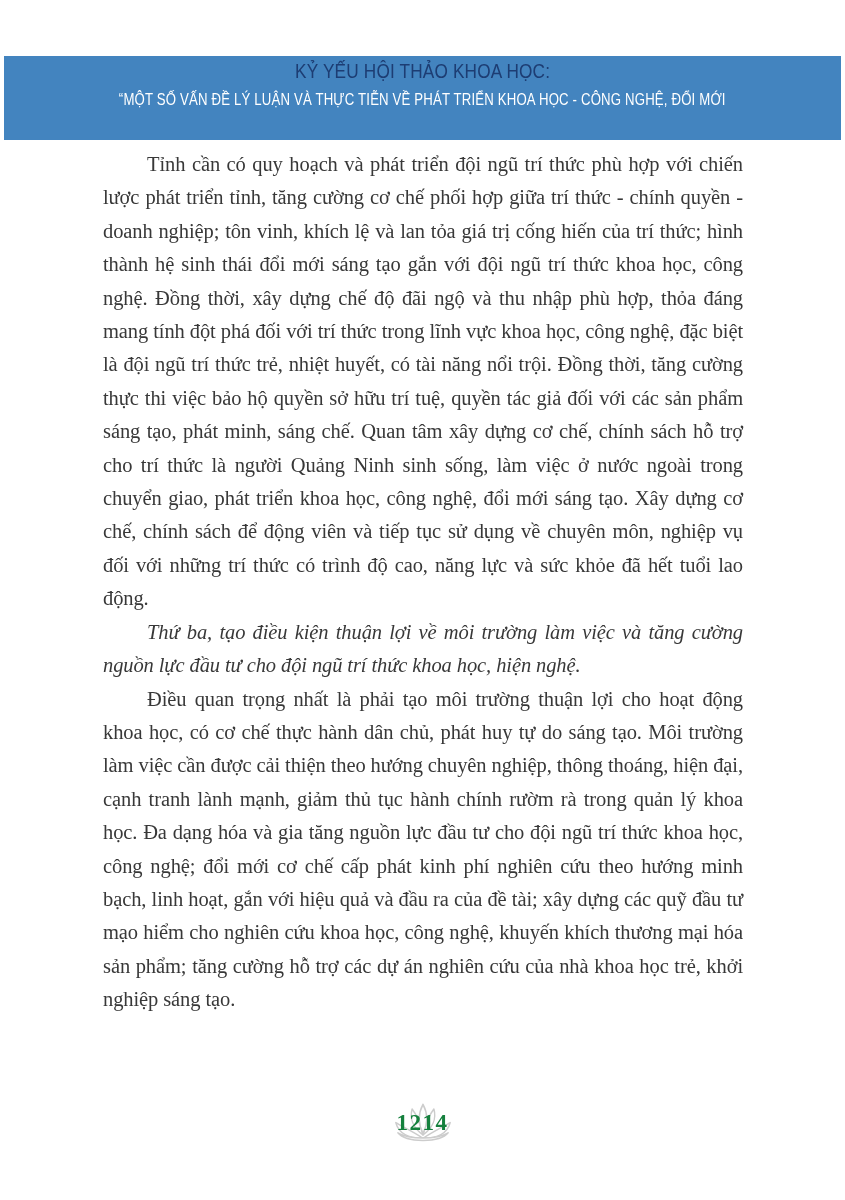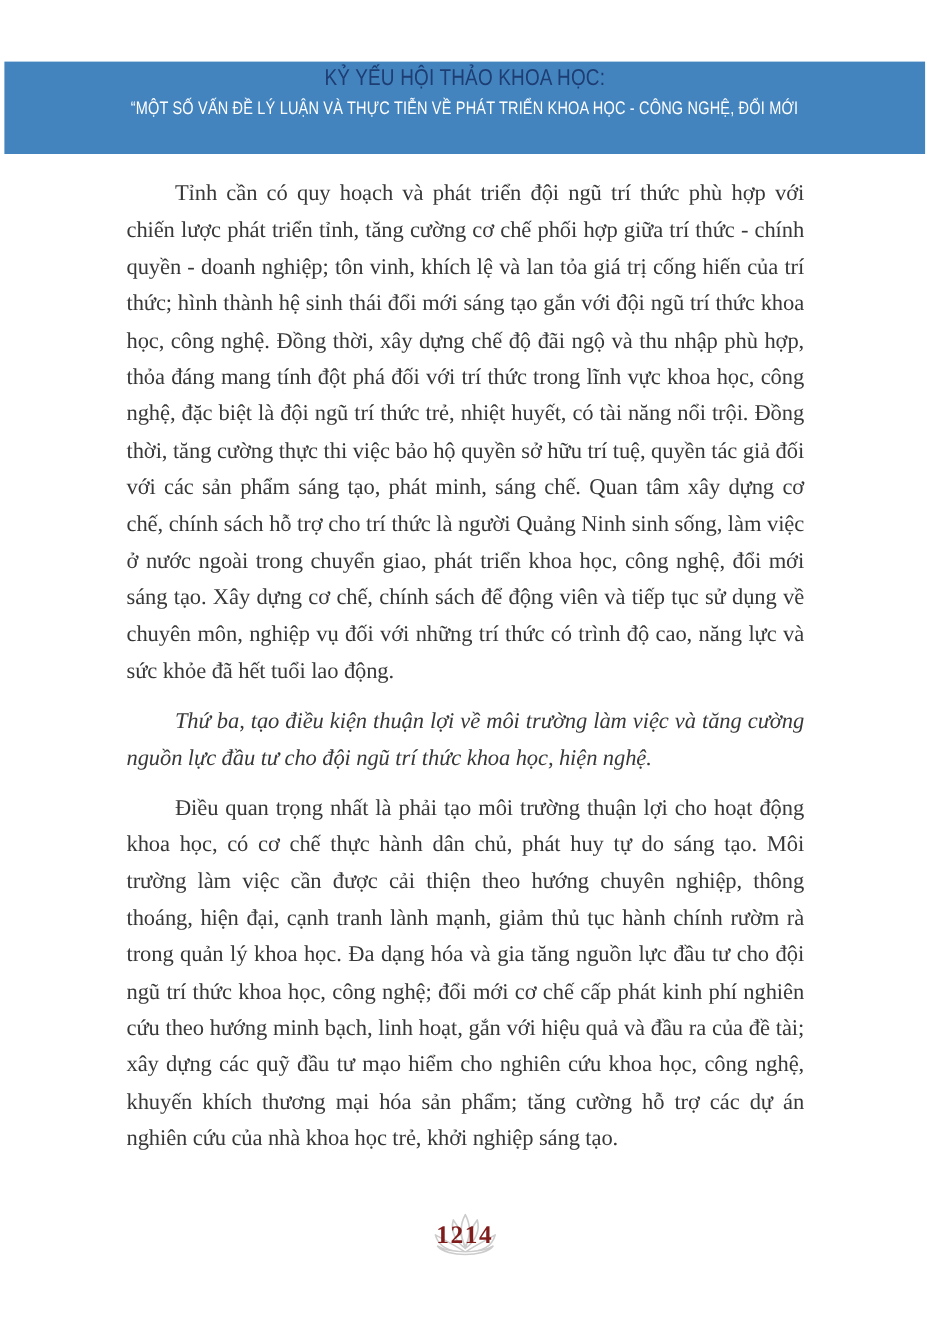--- a/index.html
+++ b/index.html
@@ -41,36 +41,36 @@
   }
   
   .body-text{
     position:absolute;left:103px;top:148px;width:640px;
     font-size:20.5px;
     line-height:33.4px;
     color:#383838;
     text-align:justify;
     letter-spacing:-0.1px;
   }
-  .para{margin:12px;text-indent:44px;}
+  .para{margin:0;text-indent:44px;}
   .para.italic{font-style:italic;}
   
   .lotus{
     position:absolute;left:50%;top:1094px;
     transform:translateX(-50%);
     width:68px;height:60px;
   }
   .pagenum{
     position:absolute;left:0;right:0;top:1110px;
     text-align:center;
     font-family:"Liberation Serif", serif;
     font-weight:700;
     font-size:23px;
     letter-spacing:1.5px;
-    color:#7f1d1d;
+    color:#15803d;
   }
 </style>
 </head>
 <body>
 
 <div class="page">
 
   <header class="band">
     <div class="row series-row">
       <span class="series-text">KỶ YẾU HỘI THẢO KHOA HỌC:</span>

